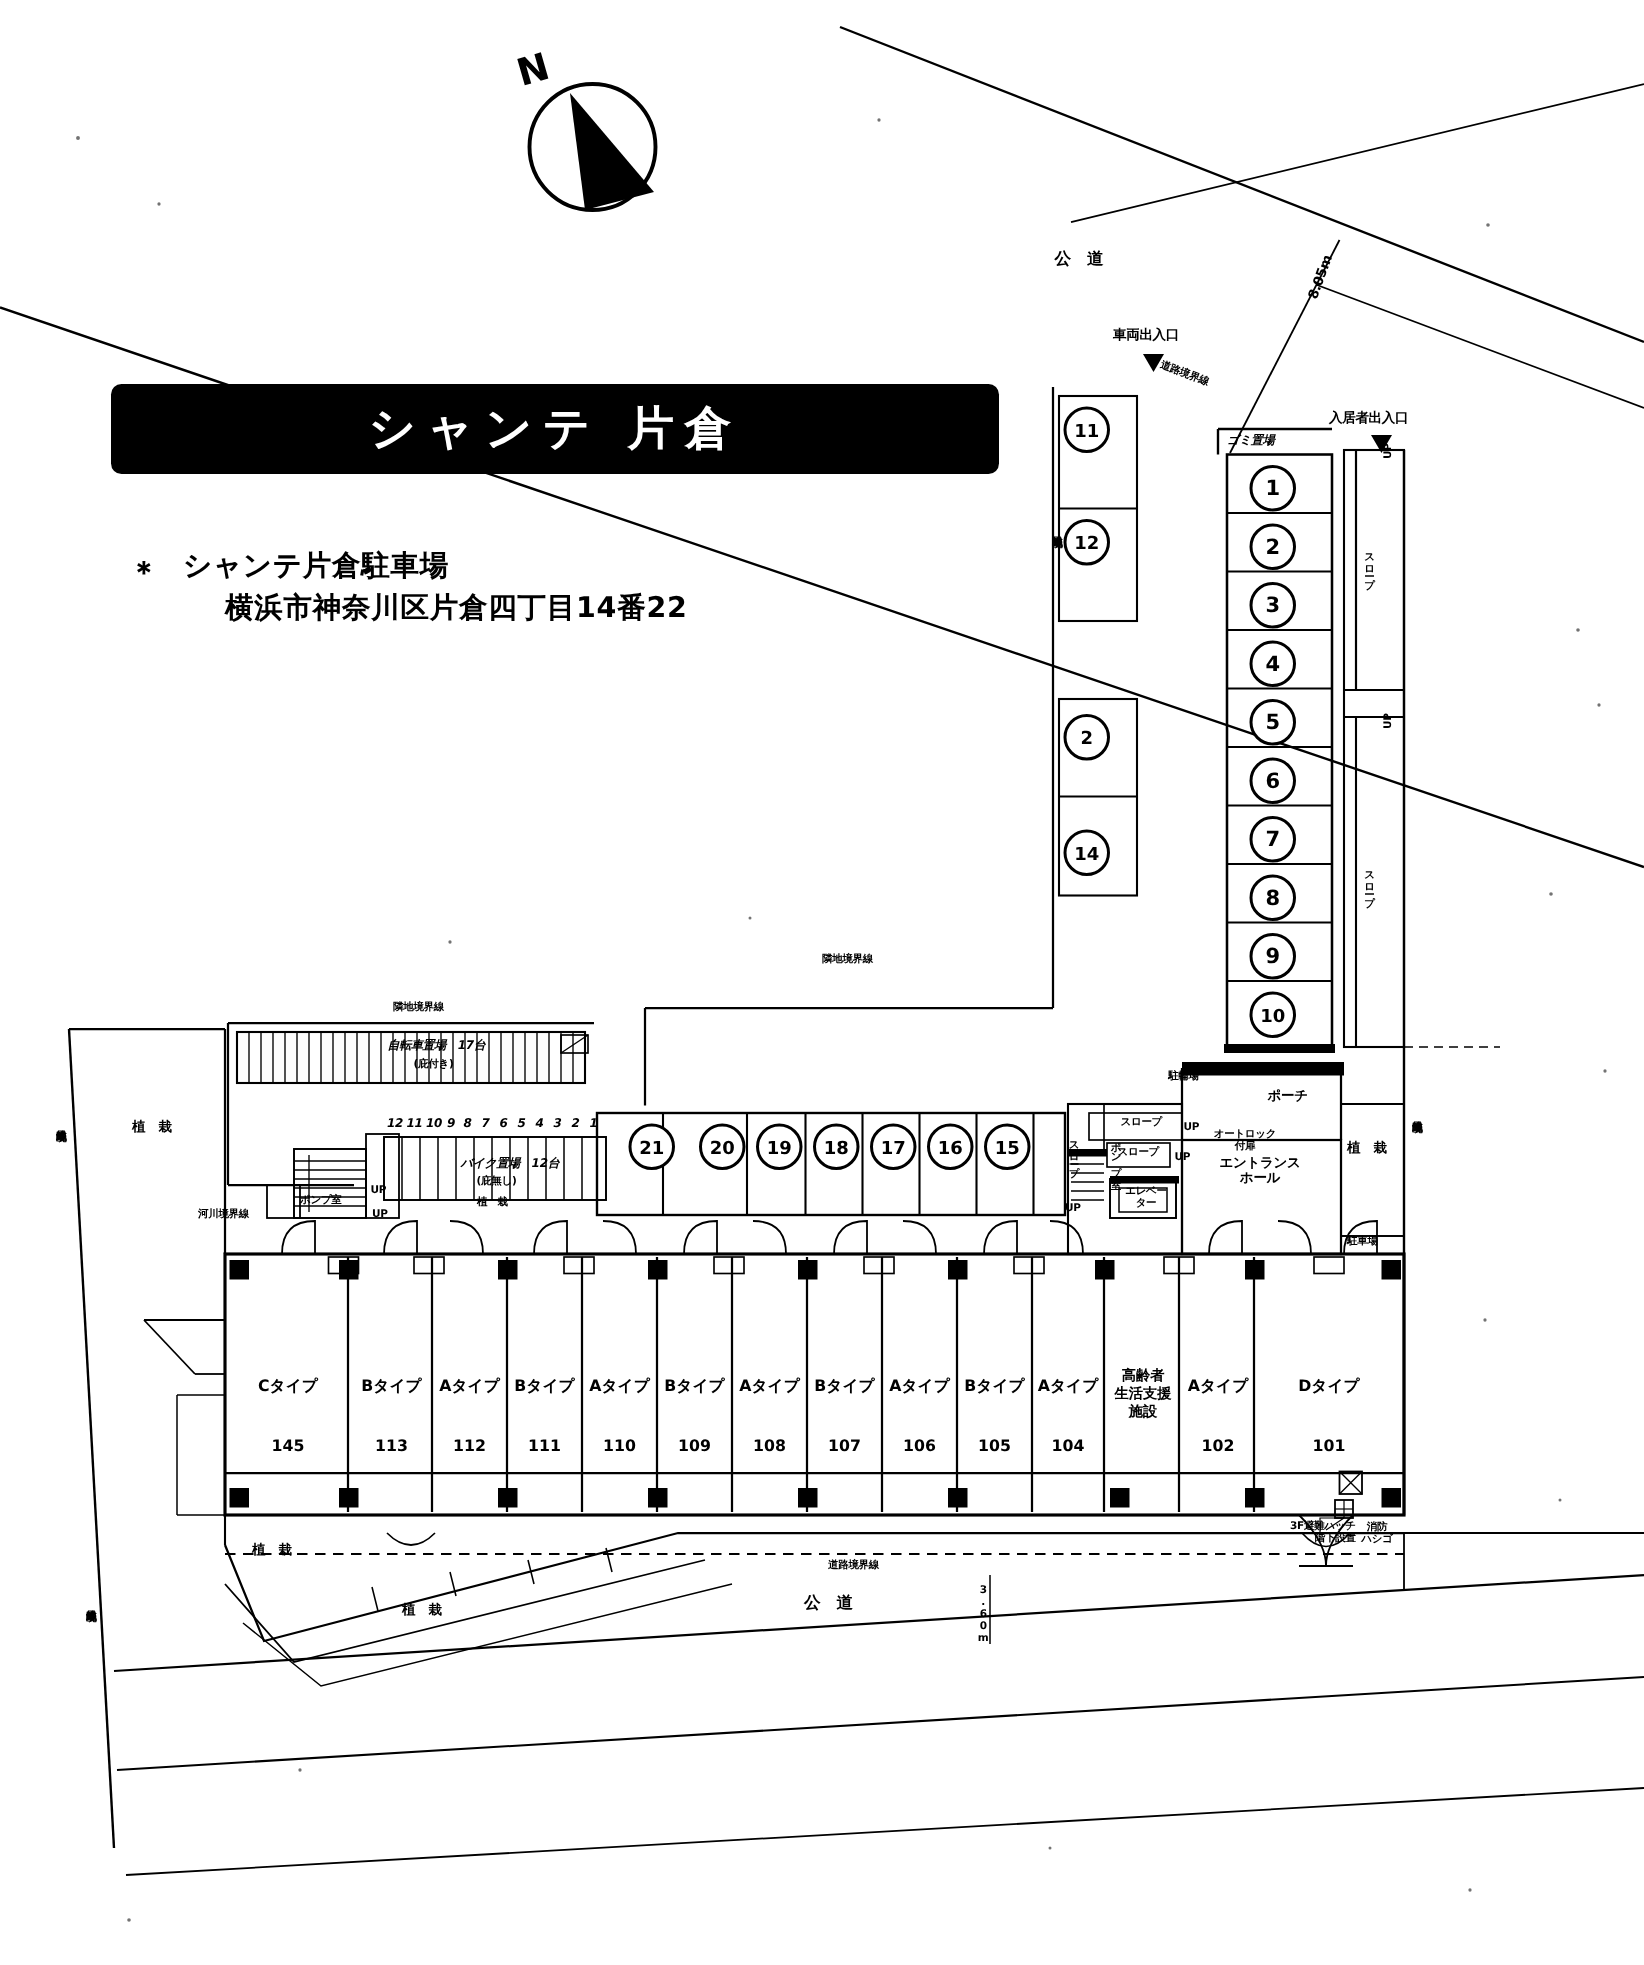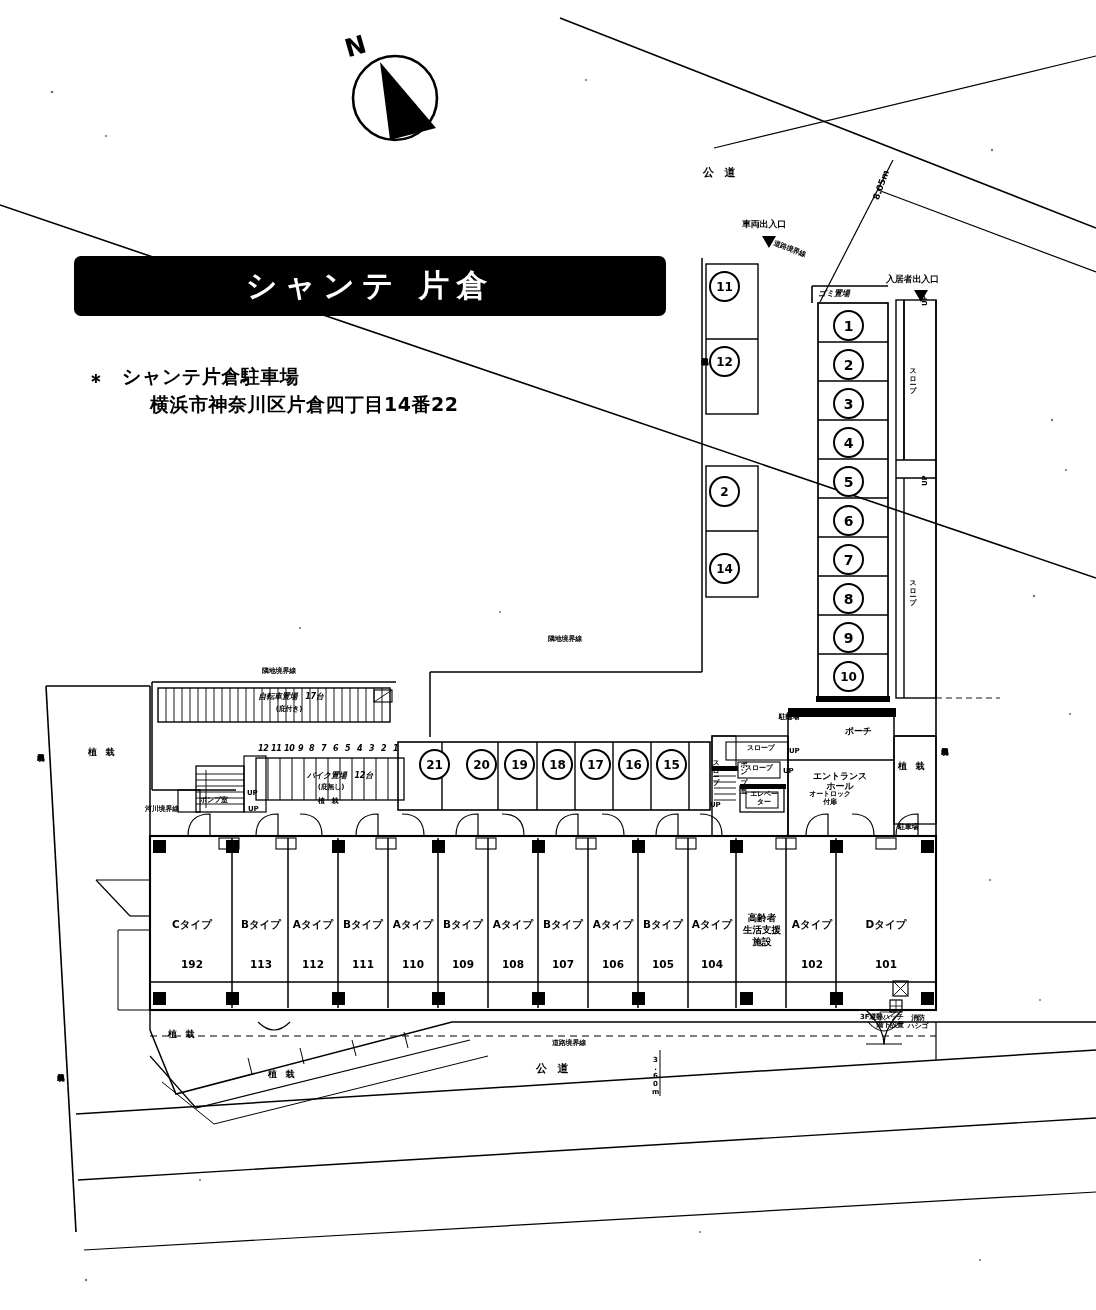--- a/index.html
+++ b/index.html
@@ -461,21 +461,21 @@
   <div class="lbl tiny vert" style="left:940px; top:742px;">隣地境界線</div>
 
   <div class="lbl tiny" style="left:548px; top:636px;">隣地境界線</div>
 
   <div class="lbl tiny" style="left:262px; top:668px;">隣地境界線</div>
 
   <div class="lbl tiny vert" style="left:36px; top:748px;">隣地境界線</div>
 
   <div class="lbl tiny vert" style="left:56px; top:1068px;">隣地境界線</div>
 
-  <div class="lbl tiny" style="left:132px; top:806px;margin-left:13px;">河川境界線</div>
+  <div class="lbl tiny" style="left:132px; top:806px;">河川境界線</div>
 
   <div class="lbl md" style="left:536px; top:1063px;">公　道</div>
 
   <div class="lbl tiny" style="left:552px; top:1040px;">道路境界線</div>
 
   <div class="lbl tiny vert" style="left:651px; top:1056px;">3.60m</div>
 
   <div class="lbl sm" style="left:88px; top:748px;">植　栽</div>
   <div class="lbl sm" style="left:168px; top:1030px;">植　栽</div>
   <div class="lbl sm" style="left:268px; top:1070px;">植　栽</div>
@@ -514,21 +514,21 @@
   <div class="lbl tiny" style="left:747px; top:745px;">スロープ</div>
   <div class="lbl tiny" style="left:745px; top:765px;">スロープ</div>
   <div class="lbl tiny" style="left:789px; top:748px;">UP</div>
   <div class="lbl tiny" style="left:783px; top:768px;">UP</div>
   <div class="lbl tiny" style="left:710px; top:802px;">UP</div>
   <div class="lbl tiny vert" style="left:711px; top:756px;">スロープ</div>
   <div class="lbl tiny" style="left:247px; top:790px;">UP</div>
   <div class="lbl tiny" style="left:248px; top:806px;">UP</div>
 
   <div class="lbl sm" style="left:845px; top:727px;">ポーチ</div>
-  <div class="lbl tiny center" style="left:800px; top:791px; width:60px;">オートロック
+  <div class="lbl tiny center" style="left:800px; top:753px; width:60px;">オートロック
 付扉</div>
   <div class="lbl sm center" style="left:800px; top:772px; width:80px;">エントランス
 ホール</div>
   <div class="lbl tiny center" style="left:748px; top:791px; width:32px;">エレベー
 ター</div>
   <div class="lbl tiny center" style="left:776px; top:714px; width:26px;">駐輪場</div>
   <div class="lbl tiny vert" style="left:739px; top:756px;">ポンプ室</div>
 
   <div class="lbl xsm center" style="left:232px; top:693px; width:118px;">自転車置場　17台</div>
   <div class="lbl tiny center" style="left:244px; top:706px; width:90px;">(庇付き)</div>
@@ -546,21 +546,21 @@
   <div class="lbl xsm" style="left:321px; top:745px;">7</div>
   <div class="lbl xsm" style="left:333px; top:745px;">6</div>
   <div class="lbl xsm" style="left:345px; top:745px;">5</div>
   <div class="lbl xsm" style="left:357px; top:745px;">4</div>
   <div class="lbl xsm" style="left:369px; top:745px;">3</div>
   <div class="lbl xsm" style="left:381px; top:745px;">2</div>
   <div class="lbl xsm" style="left:393px; top:745px;">1</div>
 
   <div class="unit-lbl" style="left:154px; top:892px; width:76px;">
     <div>Cタイプ</div>
-    <div class="no">192</div>
+    <div class="no">145</div>
   </div>
   <div class="unit-lbl" style="left:234px; top:892px; width:54px;">
     <div>Bタイプ</div>
     <div class="no">113</div>
   </div>
   <div class="unit-lbl" style="left:287px; top:892px; width:52px;">
     <div>Aタイプ</div>
     <div class="no">112</div>
   </div>
   <div class="unit-lbl" style="left:337px; top:892px; width:52px;">

